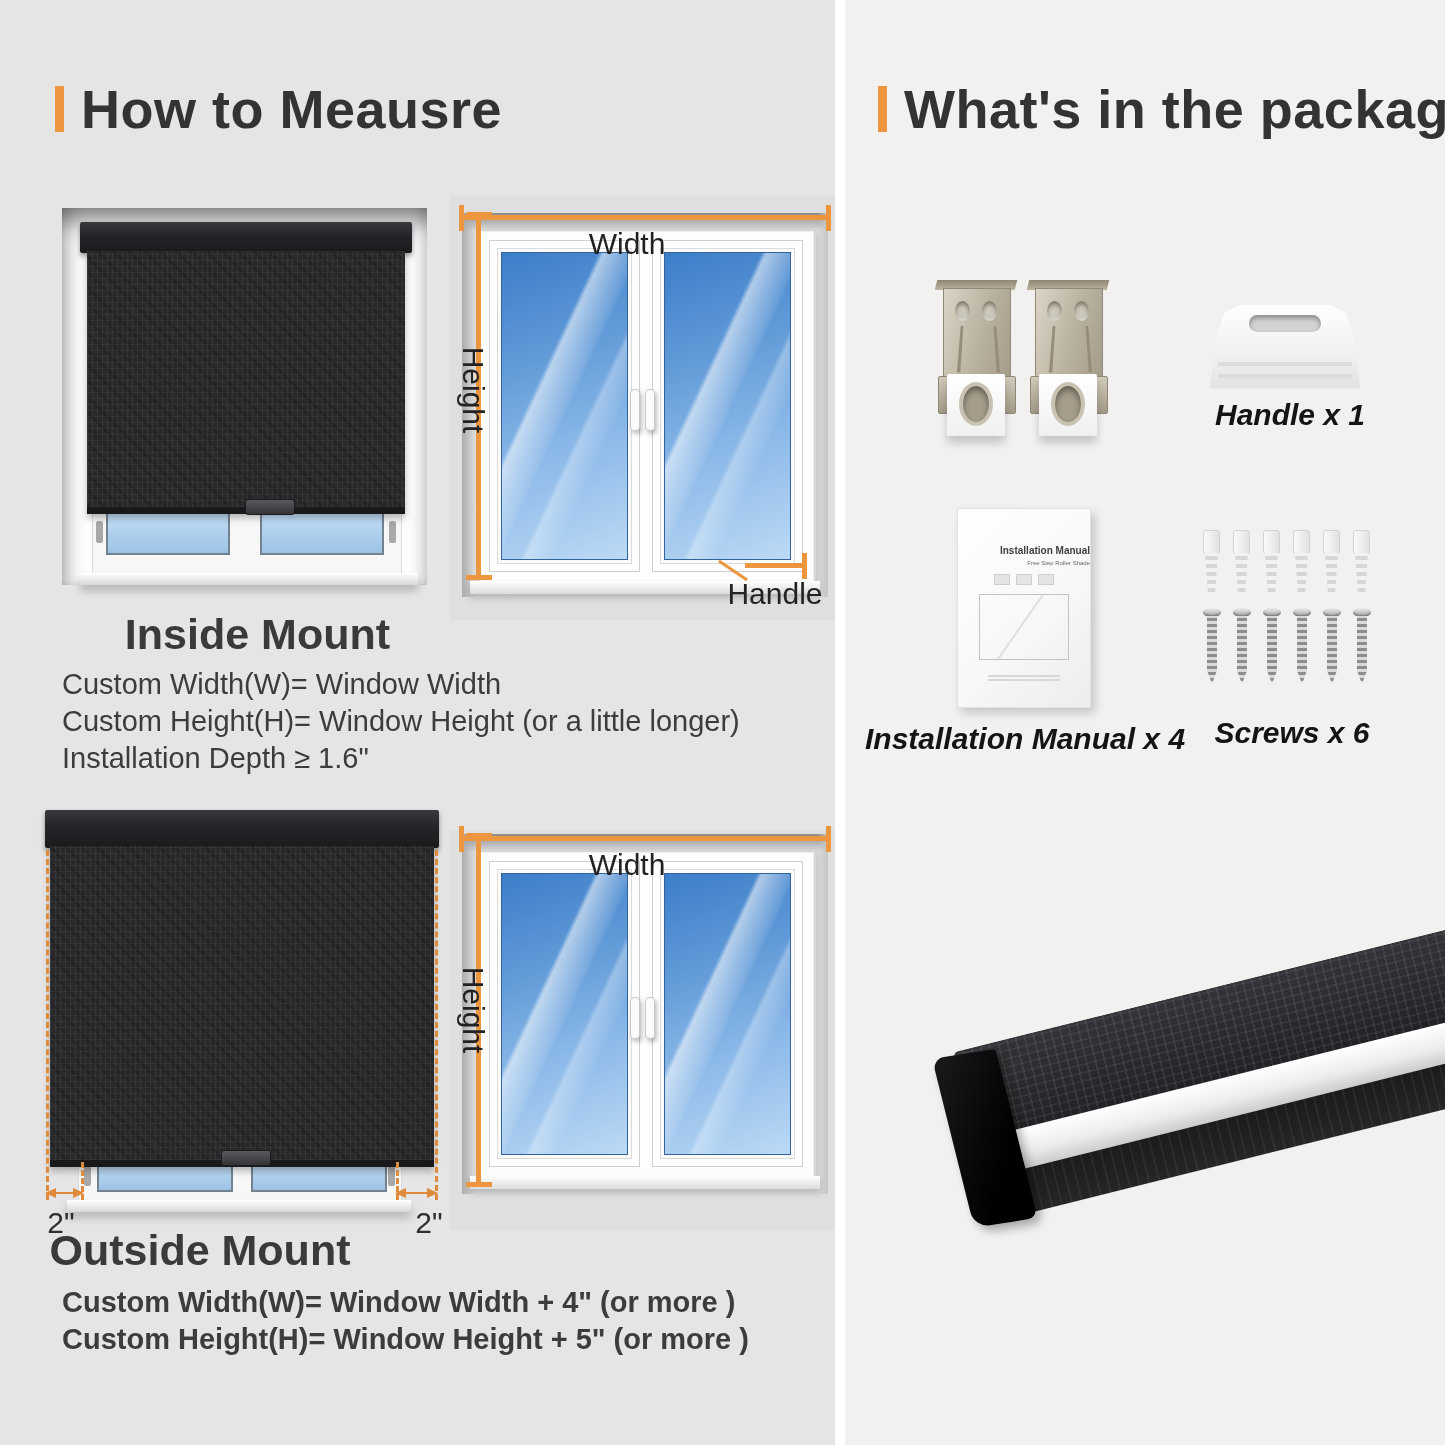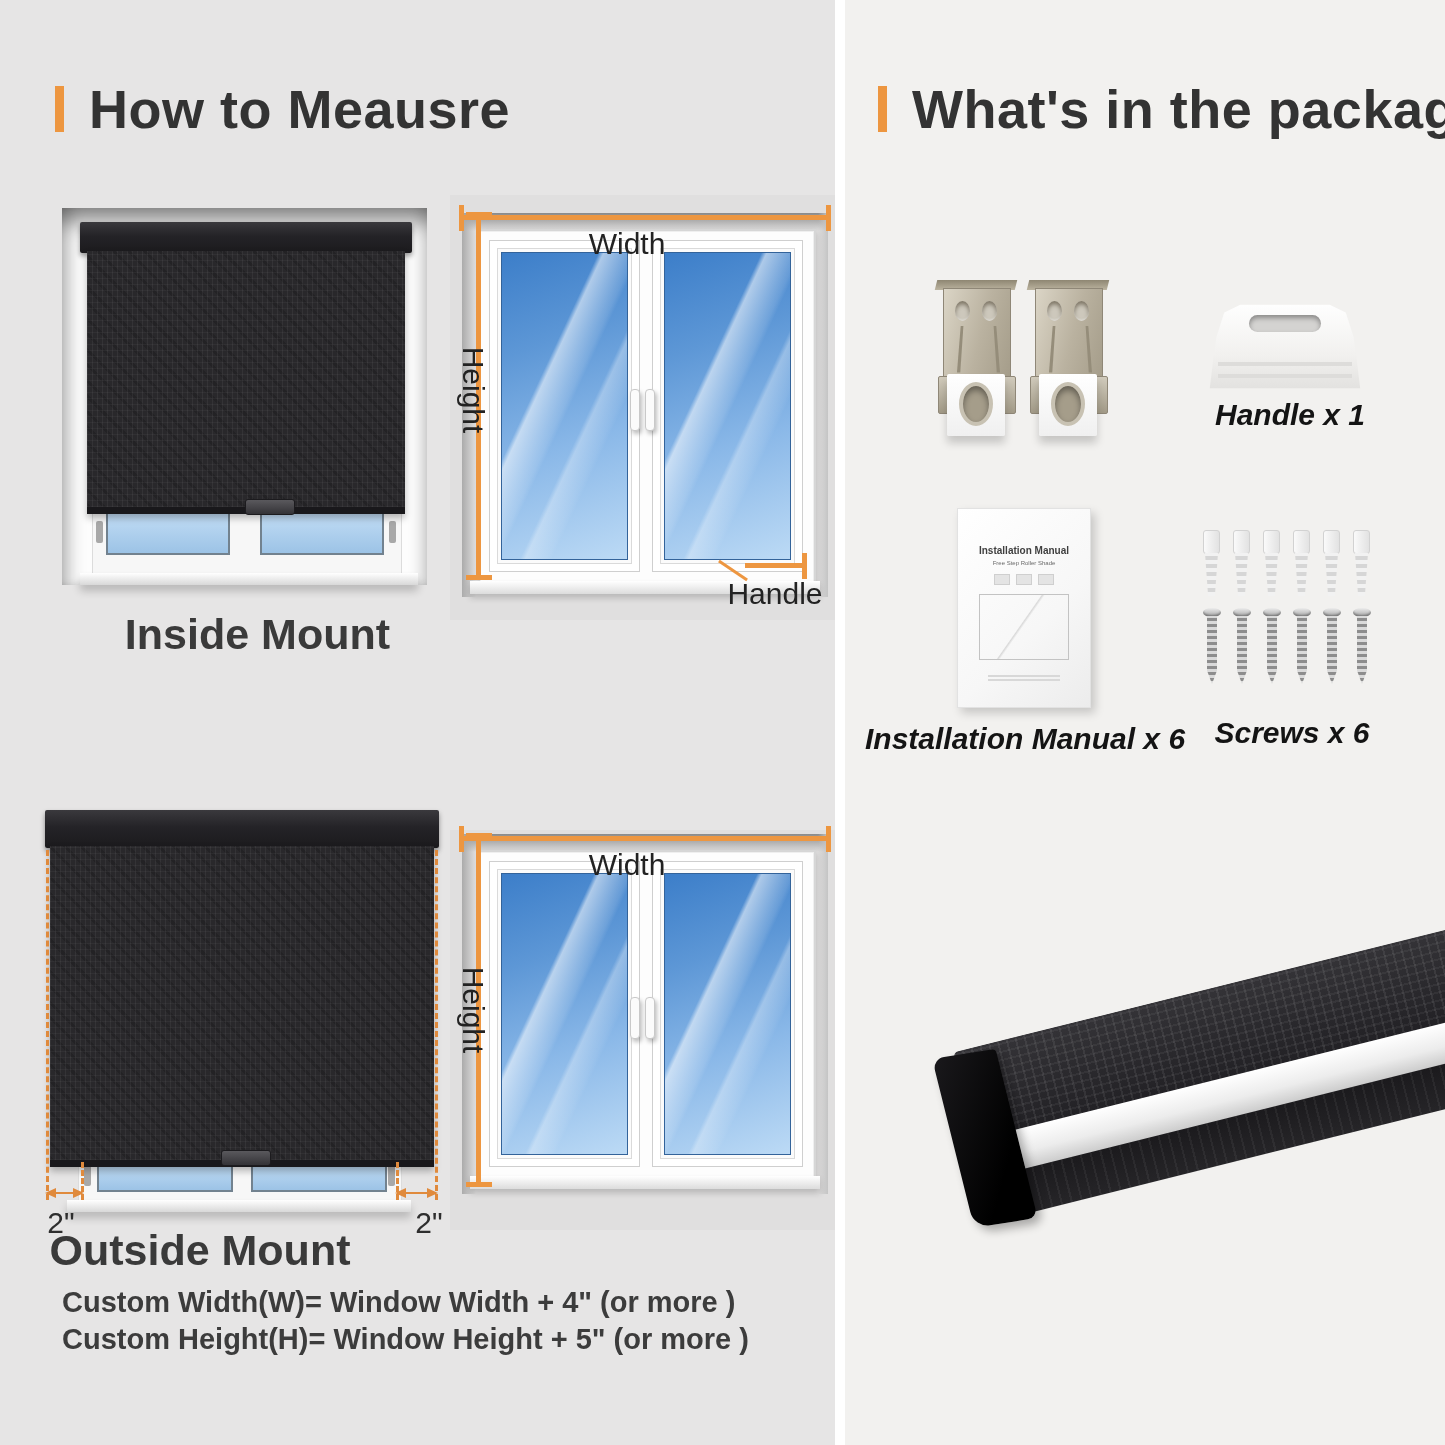--- a/index.html
+++ b/index.html
@@ -1,21 +1,21 @@
 <!DOCTYPE html>
 <html><head>
 <meta charset="utf-8">
 <style>
   html,body{margin:0;padding:0;}
   #page{position:relative;width:1445px;height:1445px;background:#e6e5e5;overflow:hidden;
         font-family:"Liberation Sans",sans-serif;color:#333;}
   .abs{position:absolute;}
 
   
-  .sec-title{display:flex;align-items:center;gap:8px;}
+  .sec-title{display:flex;align-items:center;}
   .accent-bar{width:9px;height:46px;background:#ED9640;margin-right:17px;flex:0 0 auto;}
   .title-text{font-size:54px;font-weight:bold;color:#333;white-space:nowrap;letter-spacing:.5px;}
 
   
   .right-panel{position:absolute;left:845px;top:0;width:600px;height:1445px;background:#f2f1ef;overflow:hidden;}
   .divider{position:absolute;left:835px;top:0;width:10px;height:1445px;background:#ffffff;}
 
   
   .recess{background:#fdfdfd;
     box-shadow:inset 0 26px 22px -14px rgba(0,0,0,.5),
@@ -98,21 +98,21 @@
 
   .handle-img{width:160px;height:88px;position:relative;
     background:linear-gradient(#ffffff,#f1f0ee 62%,#e2e1df);
     clip-path:polygon(3% 98%, 7% 40%, 12% 12%, 22% 3%, 78% 3%, 88% 12%, 93% 40%, 97% 98%);
     filter:drop-shadow(0 8px 7px rgba(0,0,0,.18));}
   .handle-slot{position:absolute;left:50%;top:13px;width:72px;height:17px;margin-left:-36px;
     background:#d4d3d1;border-radius:9px;box-shadow:inset 0 3px 5px rgba(0,0,0,.35);}
   .handle-ridge{position:absolute;left:8%;width:84%;height:4px;background:#dddcda;}
 
   .manual{background:linear-gradient(135deg,#ffffff 0%,#f7f7f7 60%,#ececec 100%);
-    border:1px solid #e2e2e2;box-shadow:4px 5px 9px rgba(0,0,0,.18);text-align:center;}
+    border:1px solid #e2e2e2;box-shadow:4px 5px 9px rgba(0,0,0,.18);text-align:right;}
   .m-title{font-size:10px;font-weight:bold;color:#3f3f3f;margin-top:36px;}
   .m-sub{font-size:6px;color:#6a6a6a;margin-top:4px;}
   .m-icons{display:flex;gap:6px;justify-content:center;margin-top:8px;}
   .m-icons span{width:14px;height:9px;background:#e4e4e4;border:1px solid #cfcfcf;}
   .m-box{width:88px;height:64px;border:1px solid #c3c3c3;margin:9px auto 0;
     background:linear-gradient(125deg, rgba(0,0,0,0) 46%, rgba(160,160,160,.35) 47%, rgba(0,0,0,0) 49%);}
   .m-foot{width:72px;height:7px;margin:14px auto 0;
     background:repeating-linear-gradient(0deg,#d8d8d8 0 2px,rgba(0,0,0,0) 2px 4px);}
 
   .anchors-row,.screws-row{display:flex;}
@@ -190,20 +190,25 @@
     <div class="m-cap-h abs" style="left:16px;top:17px;"></div>
     <div class="m-cap-h abs" style="left:16px;top:380px;"></div>
     <div class="m-label rot90 abs" style="left:-57px;top:175px;width:160px;height:40px;line-height:40px;text-align:center;">Height</div>
     <div class="m-line-h abs" style="left:295px;top:368px;width:57px;"></div>
     <div class="m-cap-v abs" style="left:352px;top:358px;"></div>
     <div class="wd-depth-diag abs" style="left:266px;top:374px;"></div>
     <div class="m-label abs" style="left:265px;top:382px;width:120px;text-align:center;">Handle</div>
   </div>
 
   <div class="mount-heading abs" style="left:0px;top:610px;width:390px;text-align:right;">Inside Mount</div>
+  <div class="mount-text abs" style="left:62px;top:666px;width:720px;">
+    <div>Custom Width(W)= Window Width</div>
+    <div>Custom Height(H)= Window Height (or a little longer)</div>
+    <div>Installation Depth ≥ 1.6"</div>
+  </div>
 
   <div class="abs" style="left:25px;top:798px;width:440px;height:440px;">
     <div class="ow-frame abs" style="left:53px;top:80px;width:322px;height:322px;"></div>
     <div class="ow-glass abs" style="left:72px;top:364px;width:132px;height:26px;"></div>
     <div class="ow-glass abs" style="left:226px;top:364px;width:132px;height:26px;"></div>
     <div class="iw-hinge abs" style="left:59px;top:366px;"></div>
     <div class="iw-hinge abs" style="left:363px;top:366px;"></div>
     <div class="sill abs" style="left:42px;top:402px;width:344px;height:12px;"></div>
     <div class="cassette abs" style="left:20px;top:12px;width:394px;height:38px;"></div>
     <div class="fabric abs" style="left:25px;top:48px;width:384px;height:314px;"></div>
@@ -296,21 +301,21 @@
       <div class="m-title">Installation Manual</div>
       <div class="m-sub">Free Step Roller Shade</div>
       <div class="m-icons">
           <span></span>
           <span></span>
           <span></span>
         </div>
       <div class="m-box"></div>
       <div class="m-foot"></div>
     </div>
-    <div class="pkg-label abs" style="left:20px;top:722px;width:320px;">Installation Manual x 6</div>
+    <div class="pkg-label abs" style="left:20px;top:722px;width:320px;">Installation Manual x 4</div>
 
     <div class="anchors-row abs" style="left:358px;top:530px;">
       <div class="anchor"></div>
       <div class="anchor"></div>
       <div class="anchor"></div>
       <div class="anchor"></div>
       <div class="anchor"></div>
       <div class="anchor"></div>
     </div>
     <div class="screws-row abs" style="left:358px;top:608px;">

